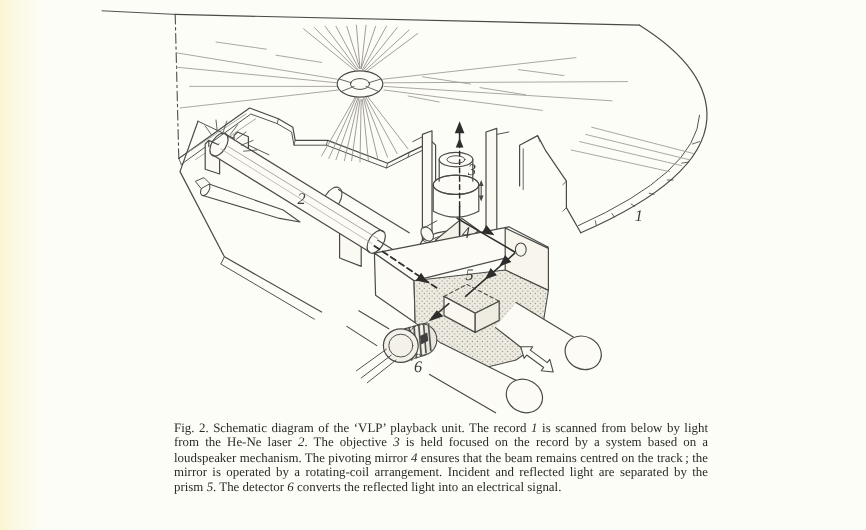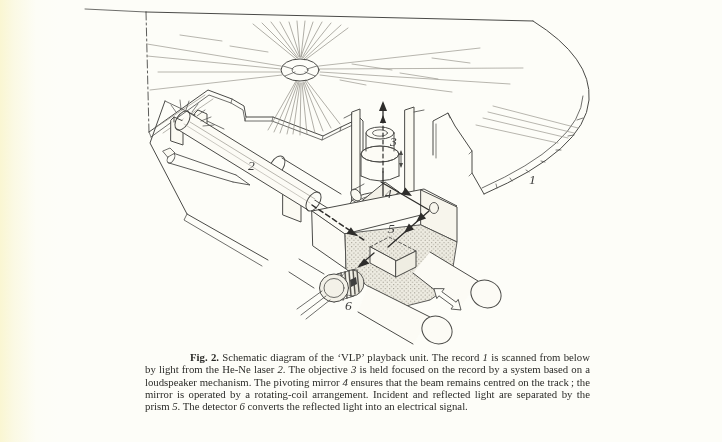--- a/index.html
+++ b/index.html
@@ -22,21 +22,21 @@
   }
   .caption{
     position:absolute;
     left:145px;top:351px;width:445px;
     margin:0;
     font-size:10.75px;
     line-height:12.35px;
     color:#2b2b28;
     text-align:justify;
   }
-  .caption span.b{font-weight:bold;margin-left:45px;}
+  .caption span.b{font-weight:normal;}
   .caption span.i{font-style:italic;}
 </style>
 </head>
 <body>
 
 <div class="page">
 
   <svg class="diagram" viewBox="0 0 722 352" fill="none" stroke-linecap="round" stroke-linejoin="round">
     <defs>
       <pattern id="dots" width="4.2" height="4.2" patternUnits="userSpaceOnUse">

